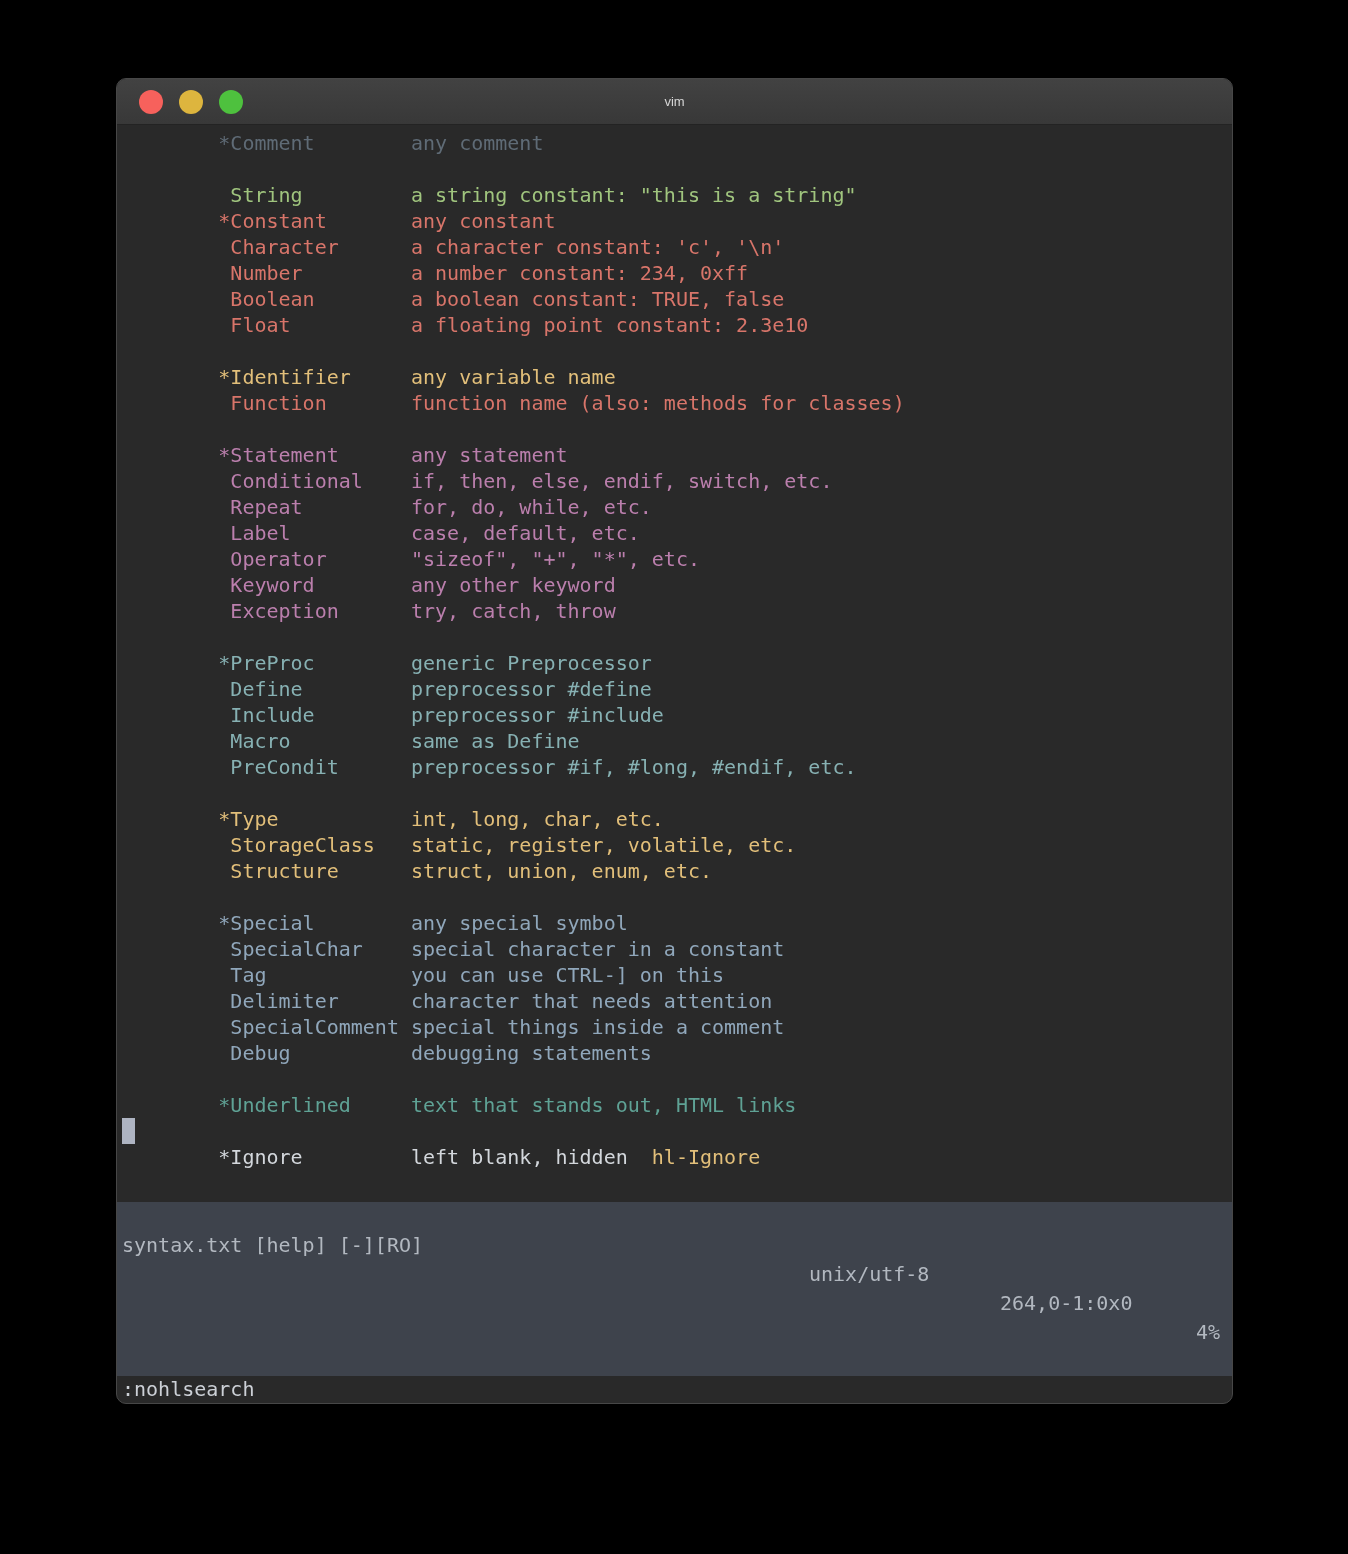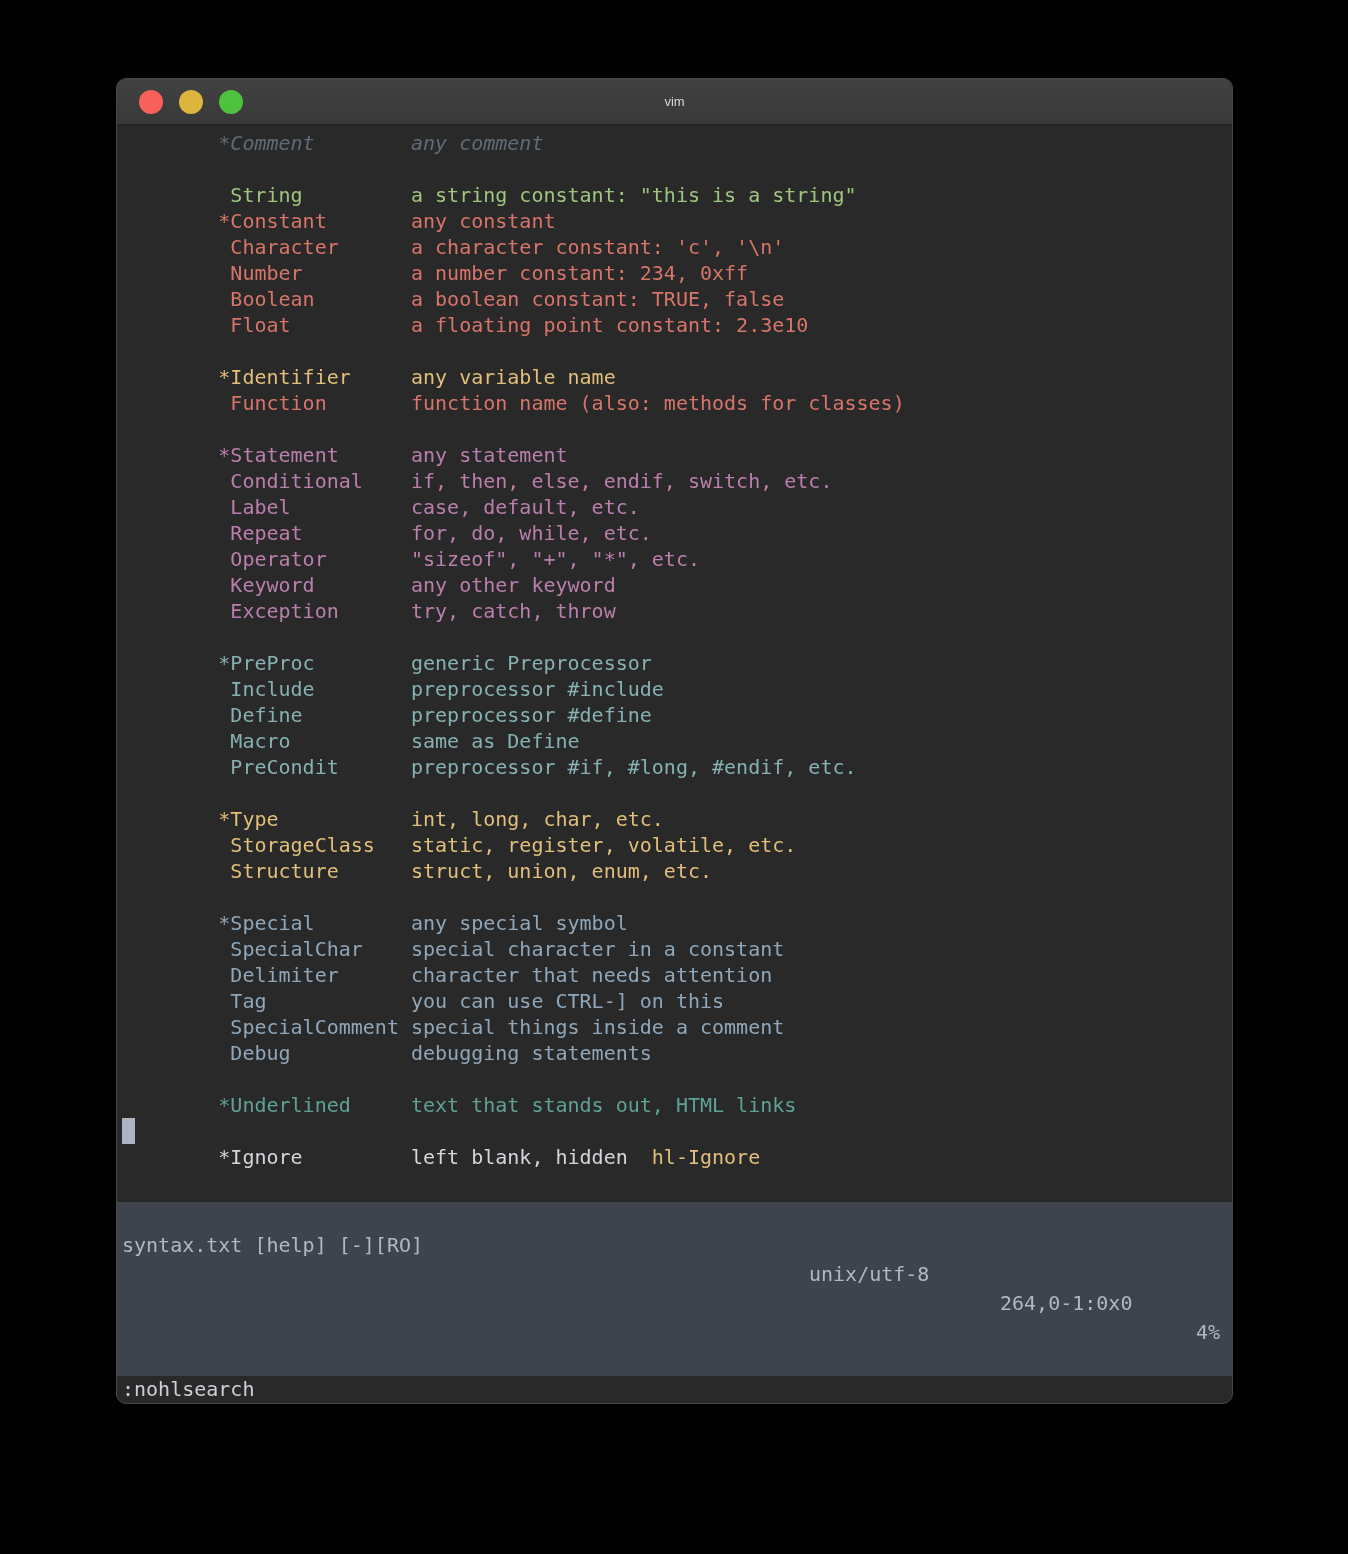--- a/index.html
+++ b/index.html
@@ -27,21 +27,21 @@
     display:flex; align-items:center; justify-content:center;
     color:#d6d6d6; font-family:"Liberation Sans",sans-serif; font-size:13px;
   }
 
   .buffer { flex:1 1 auto; position:relative; padding:5px 0 0 5px; overflow:hidden; }
   .line { position:relative; height:26px; line-height:26px; white-space:pre; }
   .gname, .gdesc, .glink { position:absolute; top:0; }
   .gdesc { left:24ch; }
   .glink { left:44ch; }
 
-  .c-comment  { color:var(--comment); font-style:italic; }
+  .c-comment  { color:var(--comment); }
   .c-red      { color:var(--red); }
   .c-green    { color:var(--green); }
   .c-tan      { color:var(--tan); }
   .c-purple   { color:var(--purple); }
   .c-cyan     { color:var(--cyan); }
   .c-bluegray { color:var(--bluegray); }
   .c-teal     { color:var(--teal); }
   .c-fg       { color:var(--fg); }
   .cursor-block { position:absolute; left:0; top:0; width:13px; height:26px; background:var(--cursor); }
 
@@ -79,40 +79,40 @@
       <div class="line"><span class="gname c-red" style="left: 9ch;">Character</span><span class="gdesc c-red">a character constant: 'c', '\n'</span></div>
       <div class="line"><span class="gname c-red" style="left: 9ch;">Number</span><span class="gdesc c-red">a number constant: 234, 0xff</span></div>
       <div class="line"><span class="gname c-red" style="left: 9ch;">Boolean</span><span class="gdesc c-red">a boolean constant: TRUE, false</span></div>
       <div class="line"><span class="gname c-red" style="left: 9ch;">Float</span><span class="gdesc c-red">a floating point constant: 2.3e10</span></div>
       <div class="line"></div>
       <div class="line"><span class="gname c-tan" style="left: 8ch;">*Identifier</span><span class="gdesc c-tan">any variable name</span></div>
       <div class="line"><span class="gname c-red" style="left: 9ch;">Function</span><span class="gdesc c-red">function name (also: methods for classes)</span></div>
       <div class="line"></div>
       <div class="line"><span class="gname c-purple" style="left: 8ch;">*Statement</span><span class="gdesc c-purple">any statement</span></div>
       <div class="line"><span class="gname c-purple" style="left: 9ch;">Conditional</span><span class="gdesc c-purple">if, then, else, endif, switch, etc.</span></div>
+      <div class="line"><span class="gname c-purple" style="left: 9ch;">Repeat</span><span class="gdesc c-purple">for, do, while, etc.</span></div>
       <div class="line"><span class="gname c-purple" style="left: 9ch;">Label</span><span class="gdesc c-purple">case, default, etc.</span></div>
-      <div class="line"><span class="gname c-purple" style="left: 9ch;">Repeat</span><span class="gdesc c-purple">for, do, while, etc.</span></div>
       <div class="line"><span class="gname c-purple" style="left: 9ch;">Operator</span><span class="gdesc c-purple">"sizeof", "+", "*", etc.</span></div>
       <div class="line"><span class="gname c-purple" style="left: 9ch;">Keyword</span><span class="gdesc c-purple">any other keyword</span></div>
       <div class="line"><span class="gname c-purple" style="left: 9ch;">Exception</span><span class="gdesc c-purple">try, catch, throw</span></div>
       <div class="line"></div>
       <div class="line"><span class="gname c-cyan" style="left: 8ch;">*PreProc</span><span class="gdesc c-cyan">generic Preprocessor</span></div>
+      <div class="line"><span class="gname c-cyan" style="left: 9ch;">Define</span><span class="gdesc c-cyan">preprocessor #define</span></div>
       <div class="line"><span class="gname c-cyan" style="left: 9ch;">Include</span><span class="gdesc c-cyan">preprocessor #include</span></div>
-      <div class="line"><span class="gname c-cyan" style="left: 9ch;">Define</span><span class="gdesc c-cyan">preprocessor #define</span></div>
       <div class="line"><span class="gname c-cyan" style="left: 9ch;">Macro</span><span class="gdesc c-cyan">same as Define</span></div>
       <div class="line"><span class="gname c-cyan" style="left: 9ch;">PreCondit</span><span class="gdesc c-cyan">preprocessor #if, #long, #endif, etc.</span></div>
       <div class="line"></div>
       <div class="line"><span class="gname c-tan" style="left: 8ch;">*Type</span><span class="gdesc c-tan">int, long, char, etc.</span></div>
       <div class="line"><span class="gname c-tan" style="left: 9ch;">StorageClass</span><span class="gdesc c-tan">static, register, volatile, etc.</span></div>
       <div class="line"><span class="gname c-tan" style="left: 9ch;">Structure</span><span class="gdesc c-tan">struct, union, enum, etc.</span></div>
       <div class="line"></div>
       <div class="line"><span class="gname c-bluegray" style="left: 8ch;">*Special</span><span class="gdesc c-bluegray">any special symbol</span></div>
       <div class="line"><span class="gname c-bluegray" style="left: 9ch;">SpecialChar</span><span class="gdesc c-bluegray">special character in a constant</span></div>
+      <div class="line"><span class="gname c-bluegray" style="left: 9ch;">Tag</span><span class="gdesc c-bluegray">you can use CTRL-] on this</span></div>
       <div class="line"><span class="gname c-bluegray" style="left: 9ch;">Delimiter</span><span class="gdesc c-bluegray">character that needs attention</span></div>
-      <div class="line"><span class="gname c-bluegray" style="left: 9ch;">Tag</span><span class="gdesc c-bluegray">you can use CTRL-] on this</span></div>
       <div class="line"><span class="gname c-bluegray" style="left: 9ch;">SpecialComment</span><span class="gdesc c-bluegray">special things inside a comment</span></div>
       <div class="line"><span class="gname c-bluegray" style="left: 9ch;">Debug</span><span class="gdesc c-bluegray">debugging statements</span></div>
       <div class="line"></div>
       <div class="line"><span class="gname c-teal" style="left: 8ch;">*Underlined</span><span class="gdesc c-teal">text that stands out, HTML links</span></div>
       <div class="line"><div class="cursor-block"></div></div>
       <div class="line"><span class="gname c-fg" style="left: 8ch;">*Ignore</span><span class="gdesc c-fg">left blank, hidden</span><span class="glink c-tan">hl-Ignore</span></div>
       <div class="line"></div>
     </div>
 
   <div class="statusbar">

